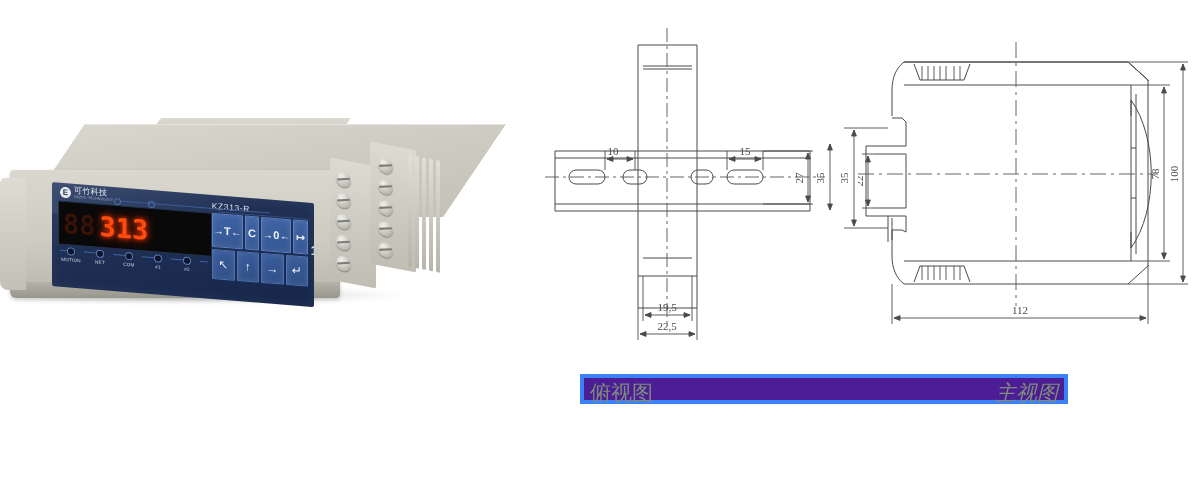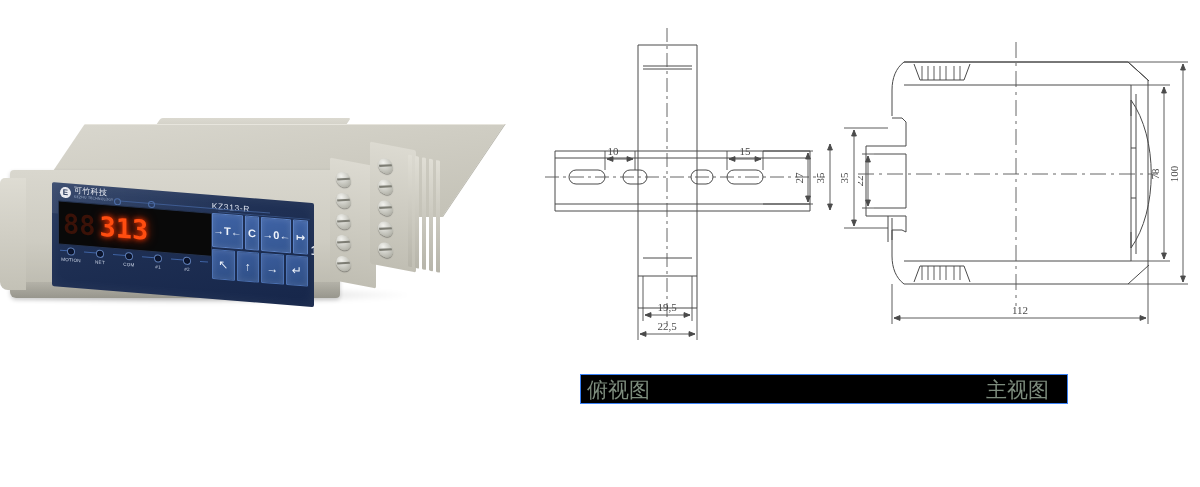--- a/index.html
+++ b/index.html
@@ -170,28 +170,28 @@
   }
   .fin{
     position:absolute;top:0;width:4px;height:112px;
     background:linear-gradient(180deg,#e0ded5,#b7b5aa);border-radius:1px;
   }
 
   
   .draw{position:absolute;top:0;}
   .caption{
     position:absolute;left:580px;top:374px;width:488px;height:30px;
-    background:#000000;border:1px solid #3b82f6;box-sizing:border-box;
+    background:#4c1d95;border:4px solid #3b82f6;box-sizing:border-box;
   }
   .caption span{
     position:absolute;top:2px;color:#7d8c7d;font-size:21px;line-height:26px;
     font-family:"DejaVu Sans",sans-serif;
   }
   .caption .cap-left{left:6px;}
-  .caption .cap-right{right:18px;}
+  .caption .cap-right{right:6px;font-style:italic;}
 </style>
 </head>
 <body>
 
 <div class="stage">
 
   <div class="photo">
 
     <div class="dev-shadow"></div>
     <div class="dev-top2"></div>

